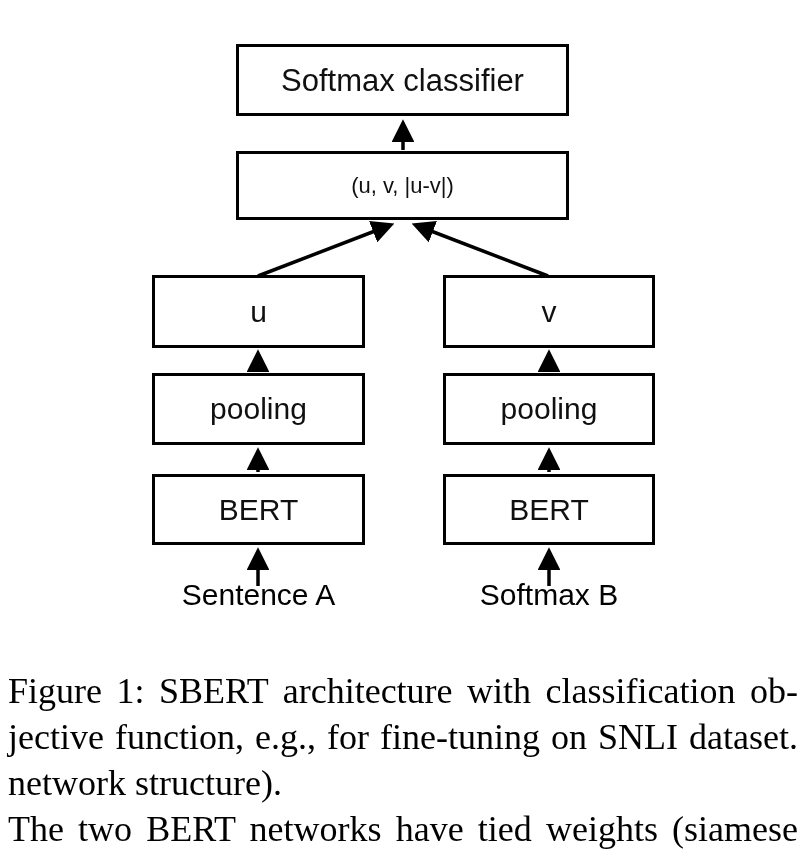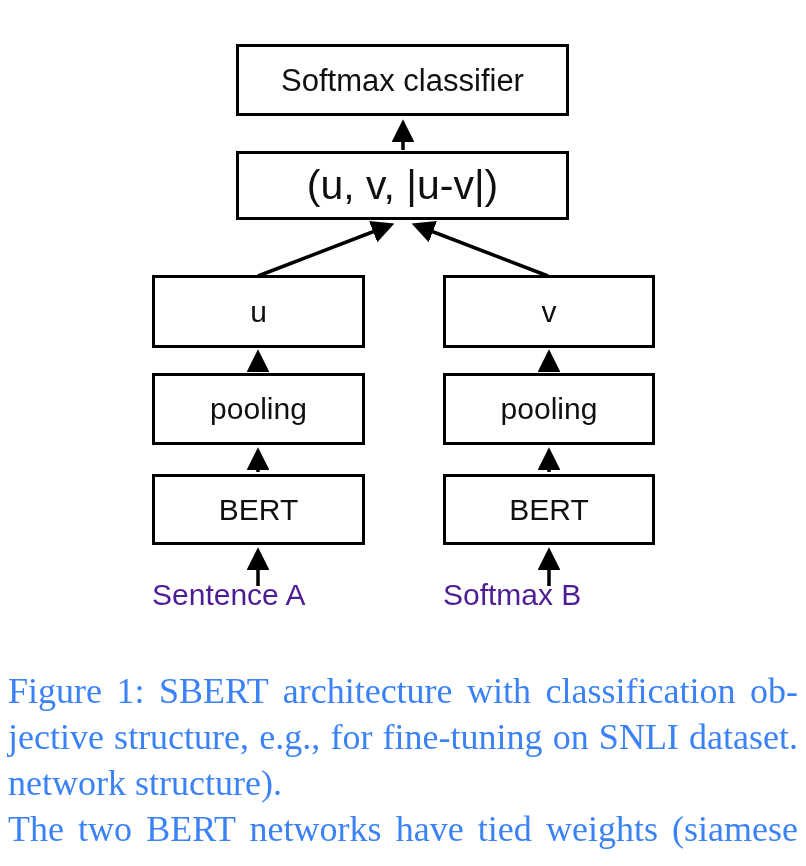--- a/index.html
+++ b/index.html
@@ -35,47 +35,47 @@
     background: #ffffff;
     display: flex;
     align-items: center;
     justify-content: center;
     font-size: 30px;
     line-height: 1;
     color: #101010;
     white-space: nowrap;
   }
   .box-softmax { left: 236px; top: 44px;  width: 333px; height: 72px; font-size: 31px; }
-  .box-concat  { left: 236px; top: 151px; width: 333px; height: 69px; font-size: 41px; align-items: center; }
+  .box-concat  { left: 236px; top: 151px; width: 333px; height: 69px; font-size: 22px; align-items: center; }
   .box-u       { left: 152px; top: 275px; width: 213px; height: 73px; }
   .box-v       { left: 443px; top: 275px; width: 212px; height: 73px; }
   .box-pool-a  { left: 152px; top: 373px; width: 213px; height: 72px; }
   .box-pool-b  { left: 443px; top: 373px; width: 212px; height: 72px; }
   .box-bert-a  { left: 152px; top: 474px; width: 213px; height: 71px; }
   .box-bert-b  { left: 443px; top: 474px; width: 212px; height: 71px; }
   .input-label {
     position: absolute;
     top: 580px;
     font-size: 30px;
     line-height: 30px;
-    text-align: left;
-    color: #4c1d95;
+    text-align: center;
+    color: #000000;
     white-space: nowrap;
   }
   .input-a { left: 152px; width: 213px; }
   .input-b { left: 443px; width: 212px; }
   .caption {
     position: absolute;
     left: 8px;
     top: 668px;
     width: 790px;
     font-family: "Liberation Serif", serif;
     font-size: 36px;
     line-height: 46px;
-    color: #3b82f6;
+    color: #000000;
   }
   .cap-line { white-space: normal; }
   .cap-line.just {
     text-align: justify;
     text-align-last: justify;
   }
 </style>
 </head>
 <body>
 
@@ -135,18 +135,18 @@
     </div>
 
     <div class="input-label input-a">Sentence A</div>
 
     <div class="input-label input-b">Softmax B</div>
 
   </div>
 
   <div class="caption">
     <div class="cap-line just">Figure 1: SBERT architecture with classification ob-</div>
-    <div class="cap-line just">jective structure, e.g., for fine-tuning on SNLI dataset.</div>
+    <div class="cap-line just">jective function, e.g., for fine-tuning on SNLI dataset.</div>
     <div class="cap-line">network structure).</div>
     <div class="cap-line just">The two BERT networks have tied weights (siamese</div>
   </div>
 
 </div>
 
 </body></html>

